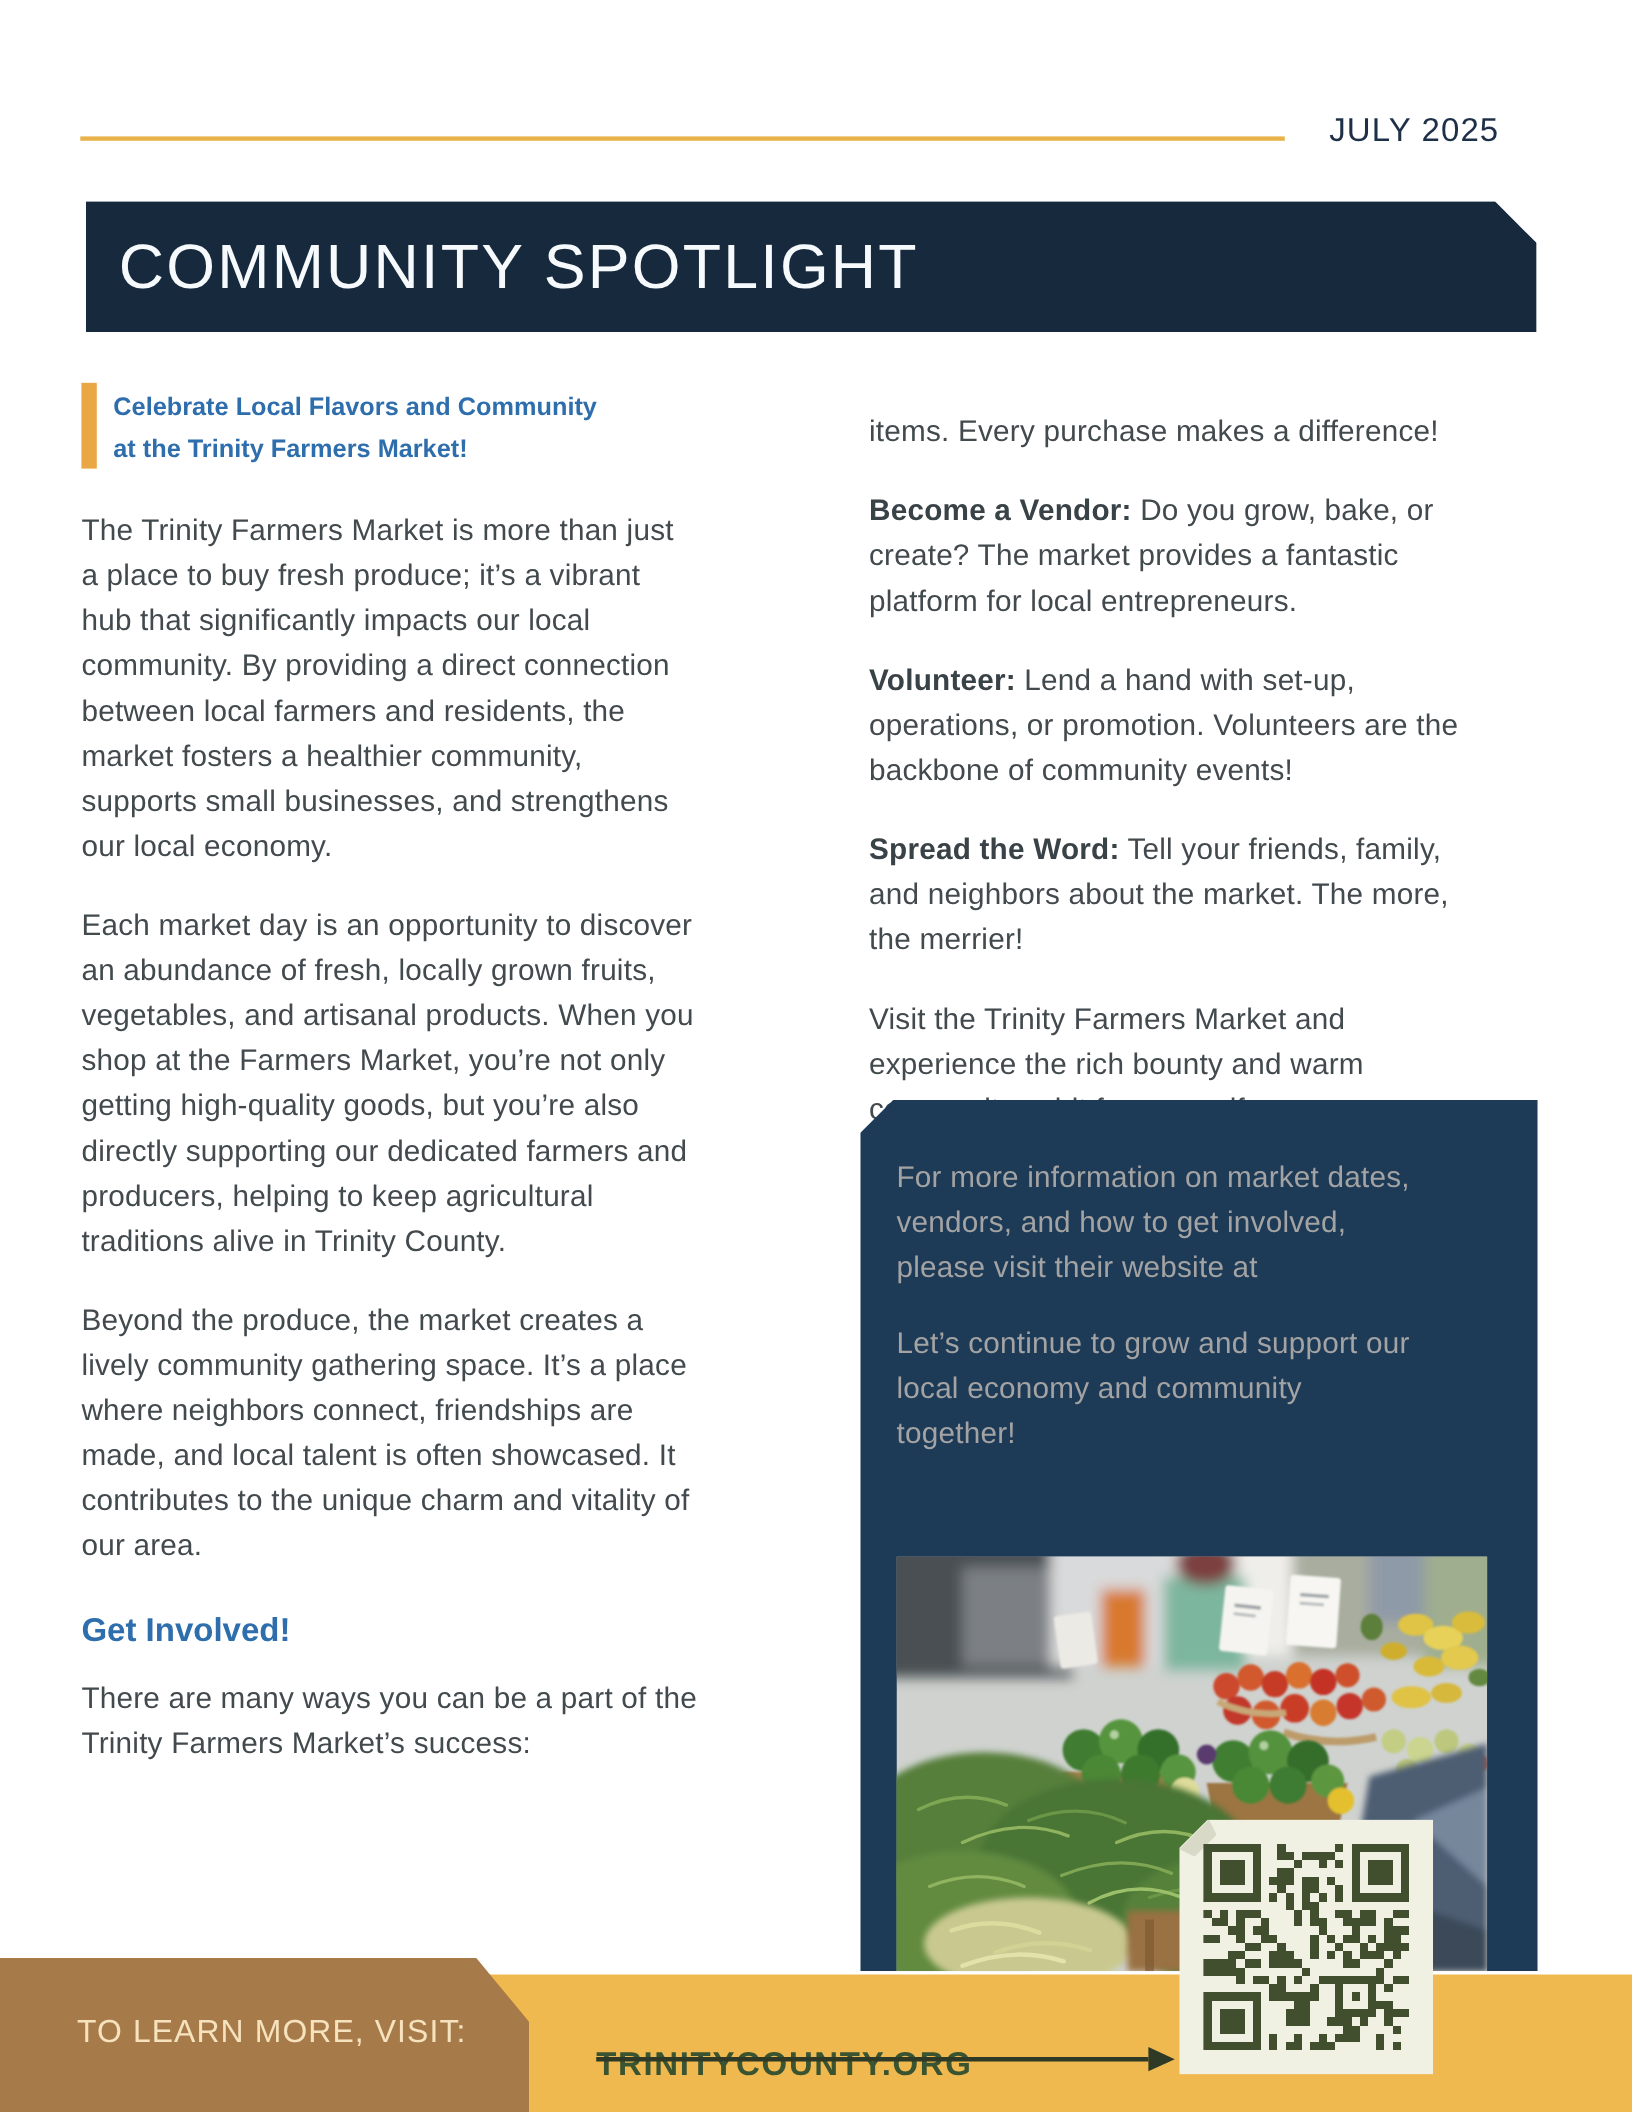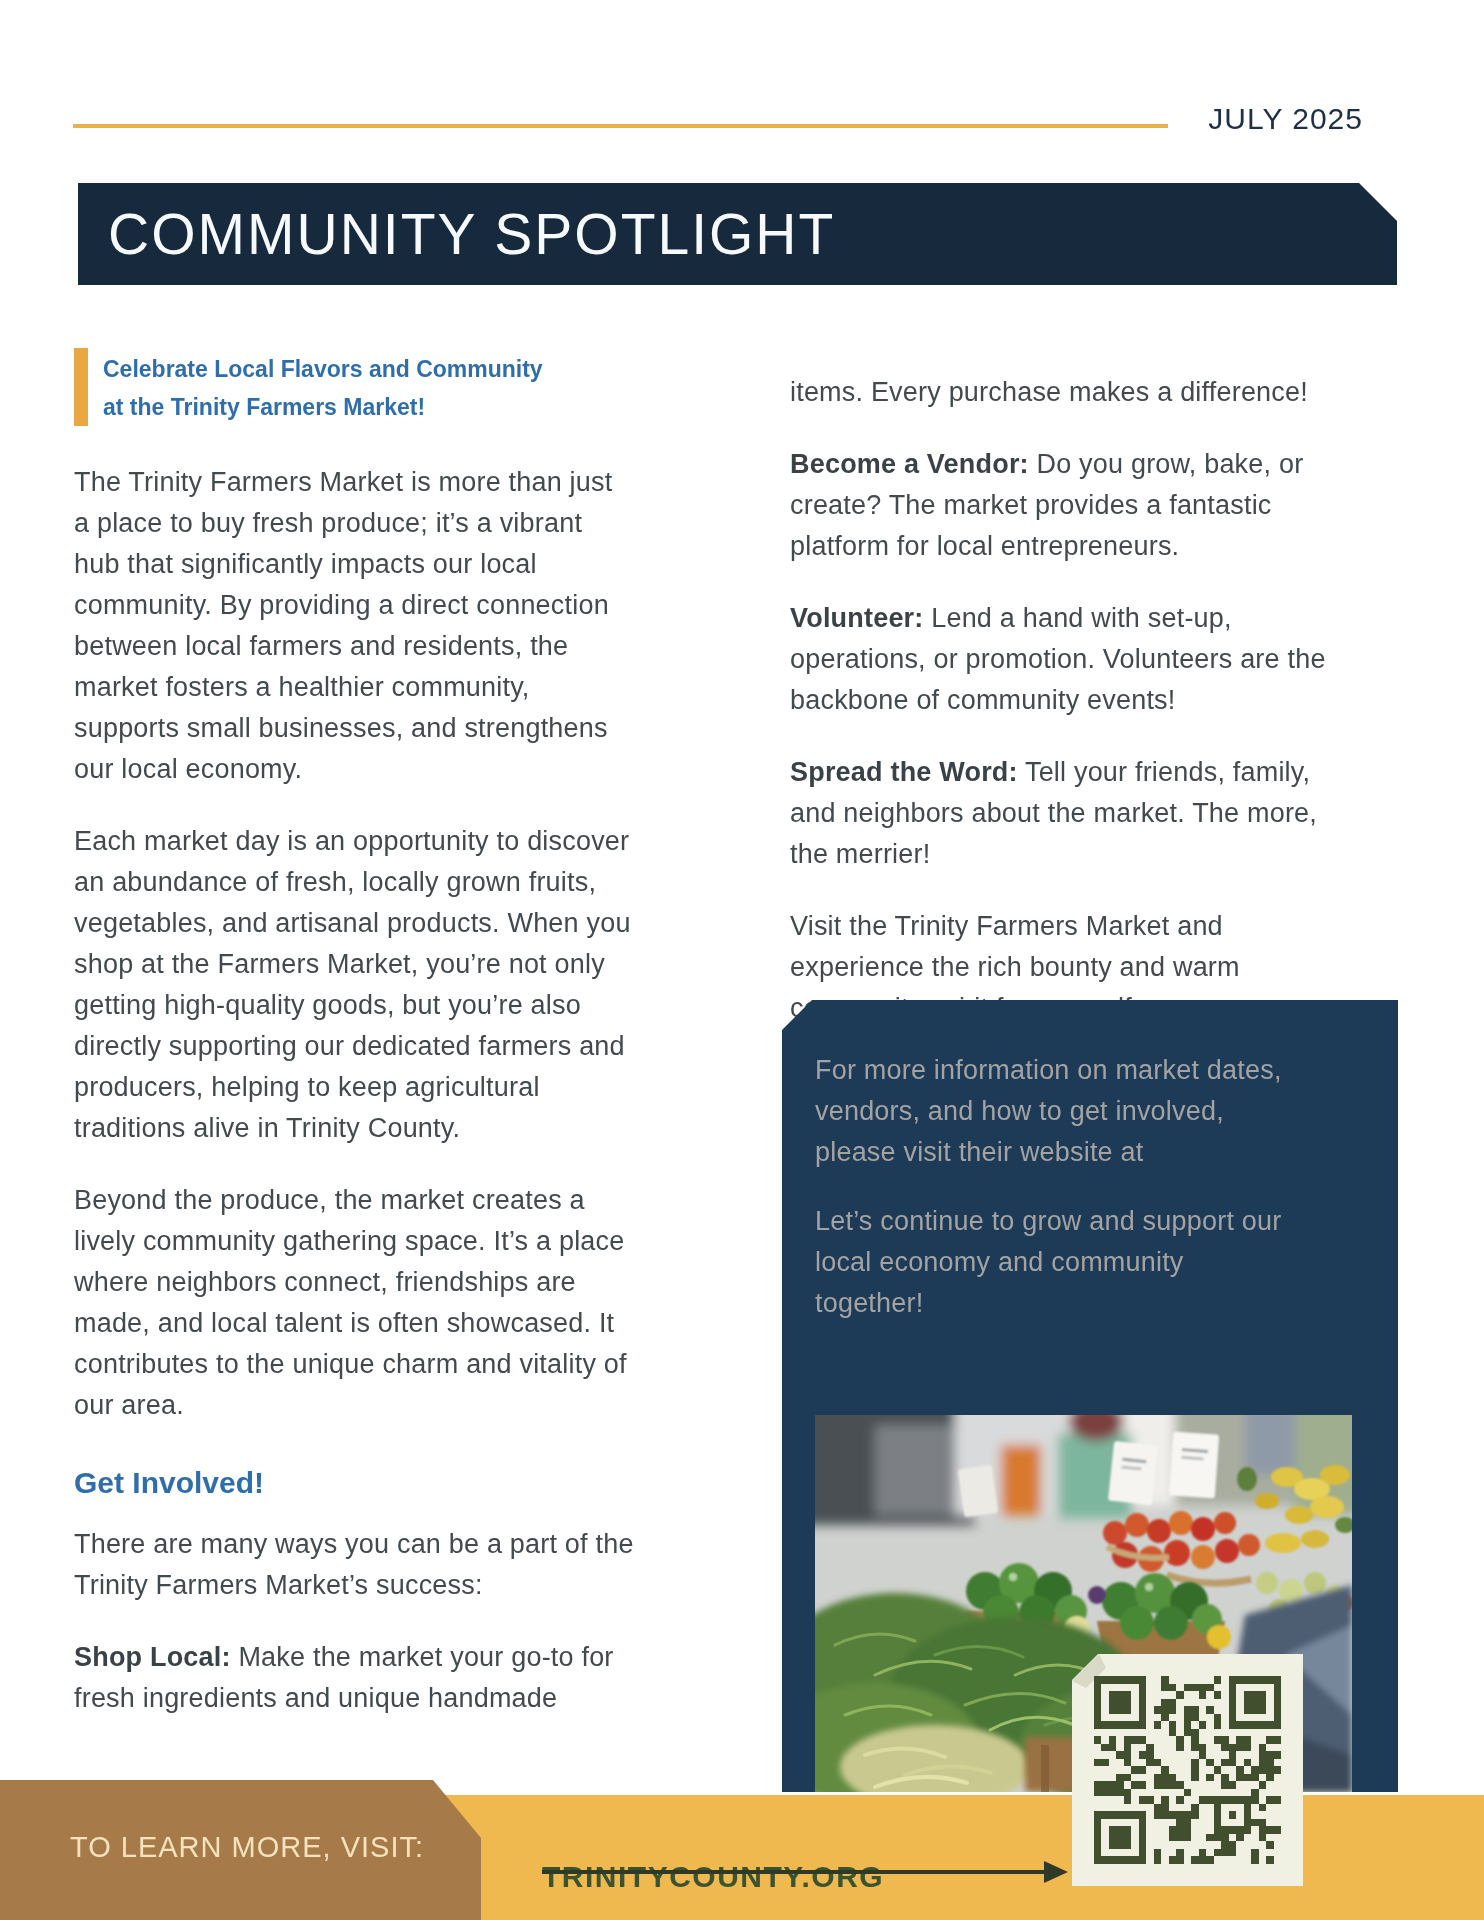--- a/index.html
+++ b/index.html
@@ -5,21 +5,21 @@
   html,body{margin:0;padding:0;background:#ffffff;}
   .page{position:relative;width:1484px;height:1920px;background:#ffffff;overflow:hidden;
         font-family:"Liberation Sans",sans-serif;}
 
   
   .gold-rule{position:absolute;left:73px;top:124px;width:1095px;height:4px;background:var(--gold);}
   .date{position:absolute;top:102px;right:121px;font-size:30px;font-weight:500;
         color:var(--date);letter-spacing:1px;}
 
   
-  .banner{position:absolute;left:78px;top:183px;width:1319px;height:102px;background:var(--navy);
+  .banner{position:absolute;left:78px;top:183px;width:1319px;height:119px;background:var(--navy);
           clip-path:polygon(0 0,1281px 0,1319px 38px,1319px 100%,0 100%);
           display:flex;align-items:center;box-sizing:border-box;padding-left:30px;}
   .banner-title{font-size:57px;font-weight:400;color:#f7fafc;letter-spacing:2px;}
 
   
   .col-left{position:absolute;left:74px;top:348px;width:604px;}
   .col-right{position:absolute;left:777px;top:372px;width:545px;margin-left:13px;}
   .headline-row{display:flex;margin-bottom:36px;}
   .headline-bar{width:14px;background:var(--goldbar);margin-right:15px;flex:0 0 14px;}
   .headline{font-size:23px;line-height:38px;font-weight:700;color:var(--blue);width:460px;padding-top:2px;}
@@ -69,21 +69,20 @@
   <div class="col-left">
     <div class="headline-row">
       <div class="headline-bar"></div>
       <div class="headline">Celebrate Local Flavors and Community at the Trinity Farmers Market!</div>
     </div>
     <p class="body">The Trinity Farmers Market is more than just a place to buy fresh produce; it’s a vibrant hub that significantly impacts our local community. By providing a direct connection between local farmers and residents, the market fosters a healthier community, supports small businesses, and strengthens our local economy.</p>
     <p class="body">Each market day is an opportunity to discover an abundance of fresh, locally grown fruits, vegetables, and artisanal products. When you shop at the Farmers Market, you’re not only getting high-quality goods, but you’re also directly supporting our dedicated farmers and producers, helping to keep agricultural traditions alive in Trinity County.</p>
     <p class="body">Beyond the produce, the market creates a lively community gathering space. It’s a place where neighbors connect, friendships are made, and local talent is often showcased. It contributes to the unique charm and vitality of our area.</p>
     <div class="subhead">Get Involved!</div>
     <p class="body">There are many ways you can be a part of the Trinity Farmers Market’s success:</p>
-    <p class="body"><strong>Shop Local:</strong><span> Make the market your go-to for fresh ingredients and unique handmade</span></p>
   </div>
 
   <div class="col-right">
     <p class="body">items. Every purchase makes a difference!</p>
     <p class="body"><strong>Become a Vendor:</strong><span> Do you grow, bake, or create? The market provides a fantastic platform for local entrepreneurs.</span></p>
     <p class="body"><strong>Volunteer:</strong><span> Lend a hand with set-up, operations, or promotion. Volunteers are the backbone of community events!</span></p>
     <p class="body"><strong>Spread the Word:</strong><span> Tell your friends, family, and neighbors about the market. The more, the merrier!</span></p>
     <p class="body">Visit the Trinity Farmers Market and experience the rich bounty and warm community spirit for yourself.</p>
   </div>
 

